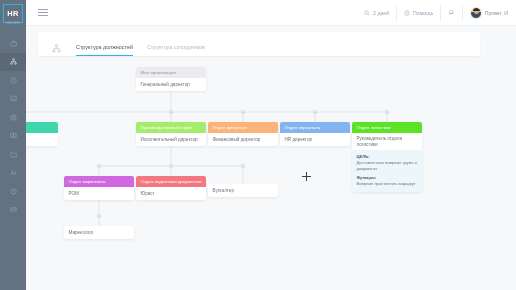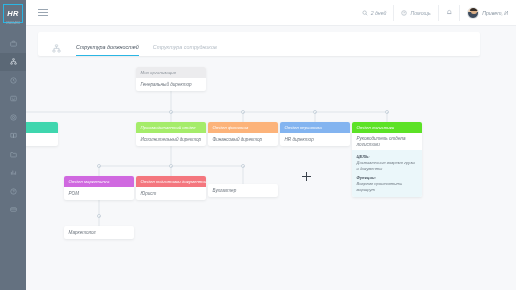--- a/index.html
+++ b/index.html
@@ -3,21 +3,21 @@
 <meta charset="utf-8">
 <style>
   * { box-sizing: border-box; margin: 0; padding: 0; }
   html, body {
     width: 516px; height: 290px;
     overflow: hidden;
     background: #f7f8fa;
     font-family: "Liberation Sans", sans-serif;
     -webkit-font-smoothing: antialiased;
   }
-  #app { position: relative; width: 516px; height: 242px; font-style: italic; }
+  #app { position: relative; width: 516px; height: 242px; }
 
   
   .sidebar {
     position: absolute; left: 0; top: 0;
     width: 26px; height: 290px;
     background: #647180;
     z-index: 40;
   }
   .logo {
     width: 26px; height: 26px;

